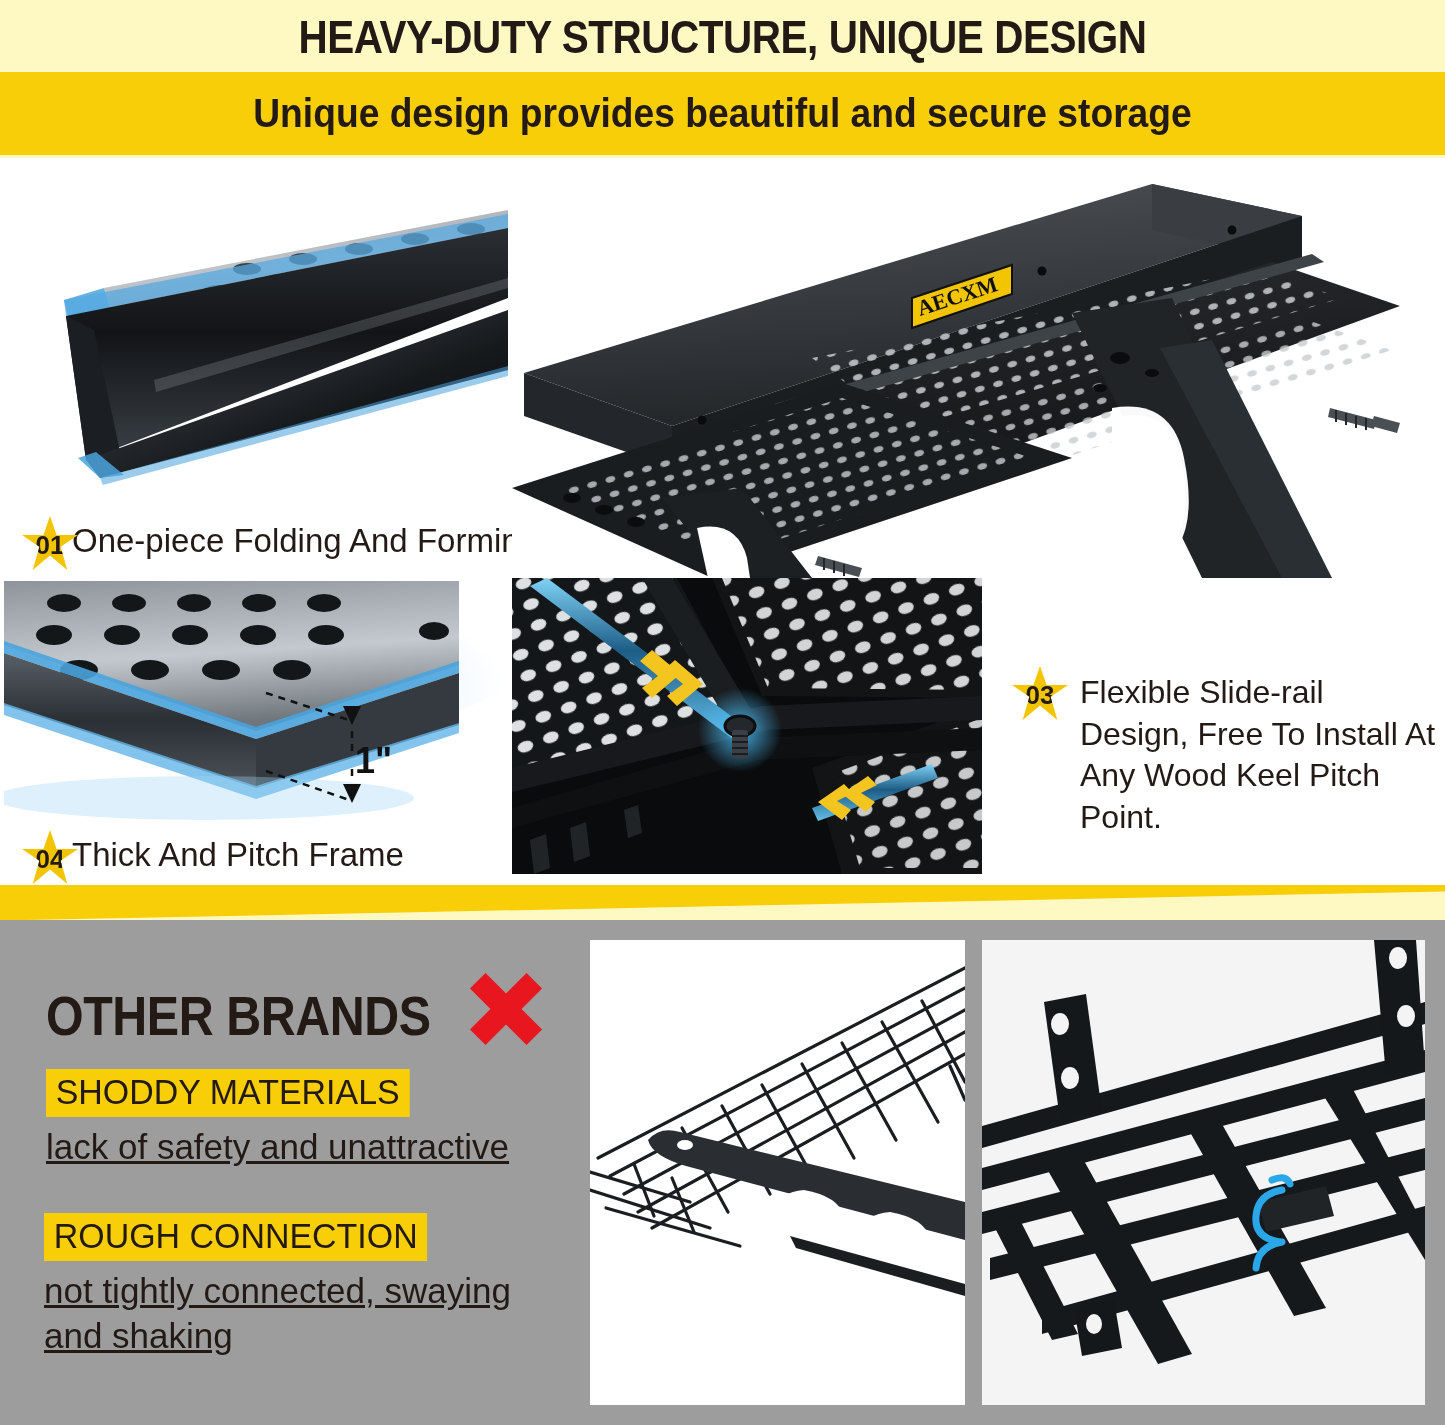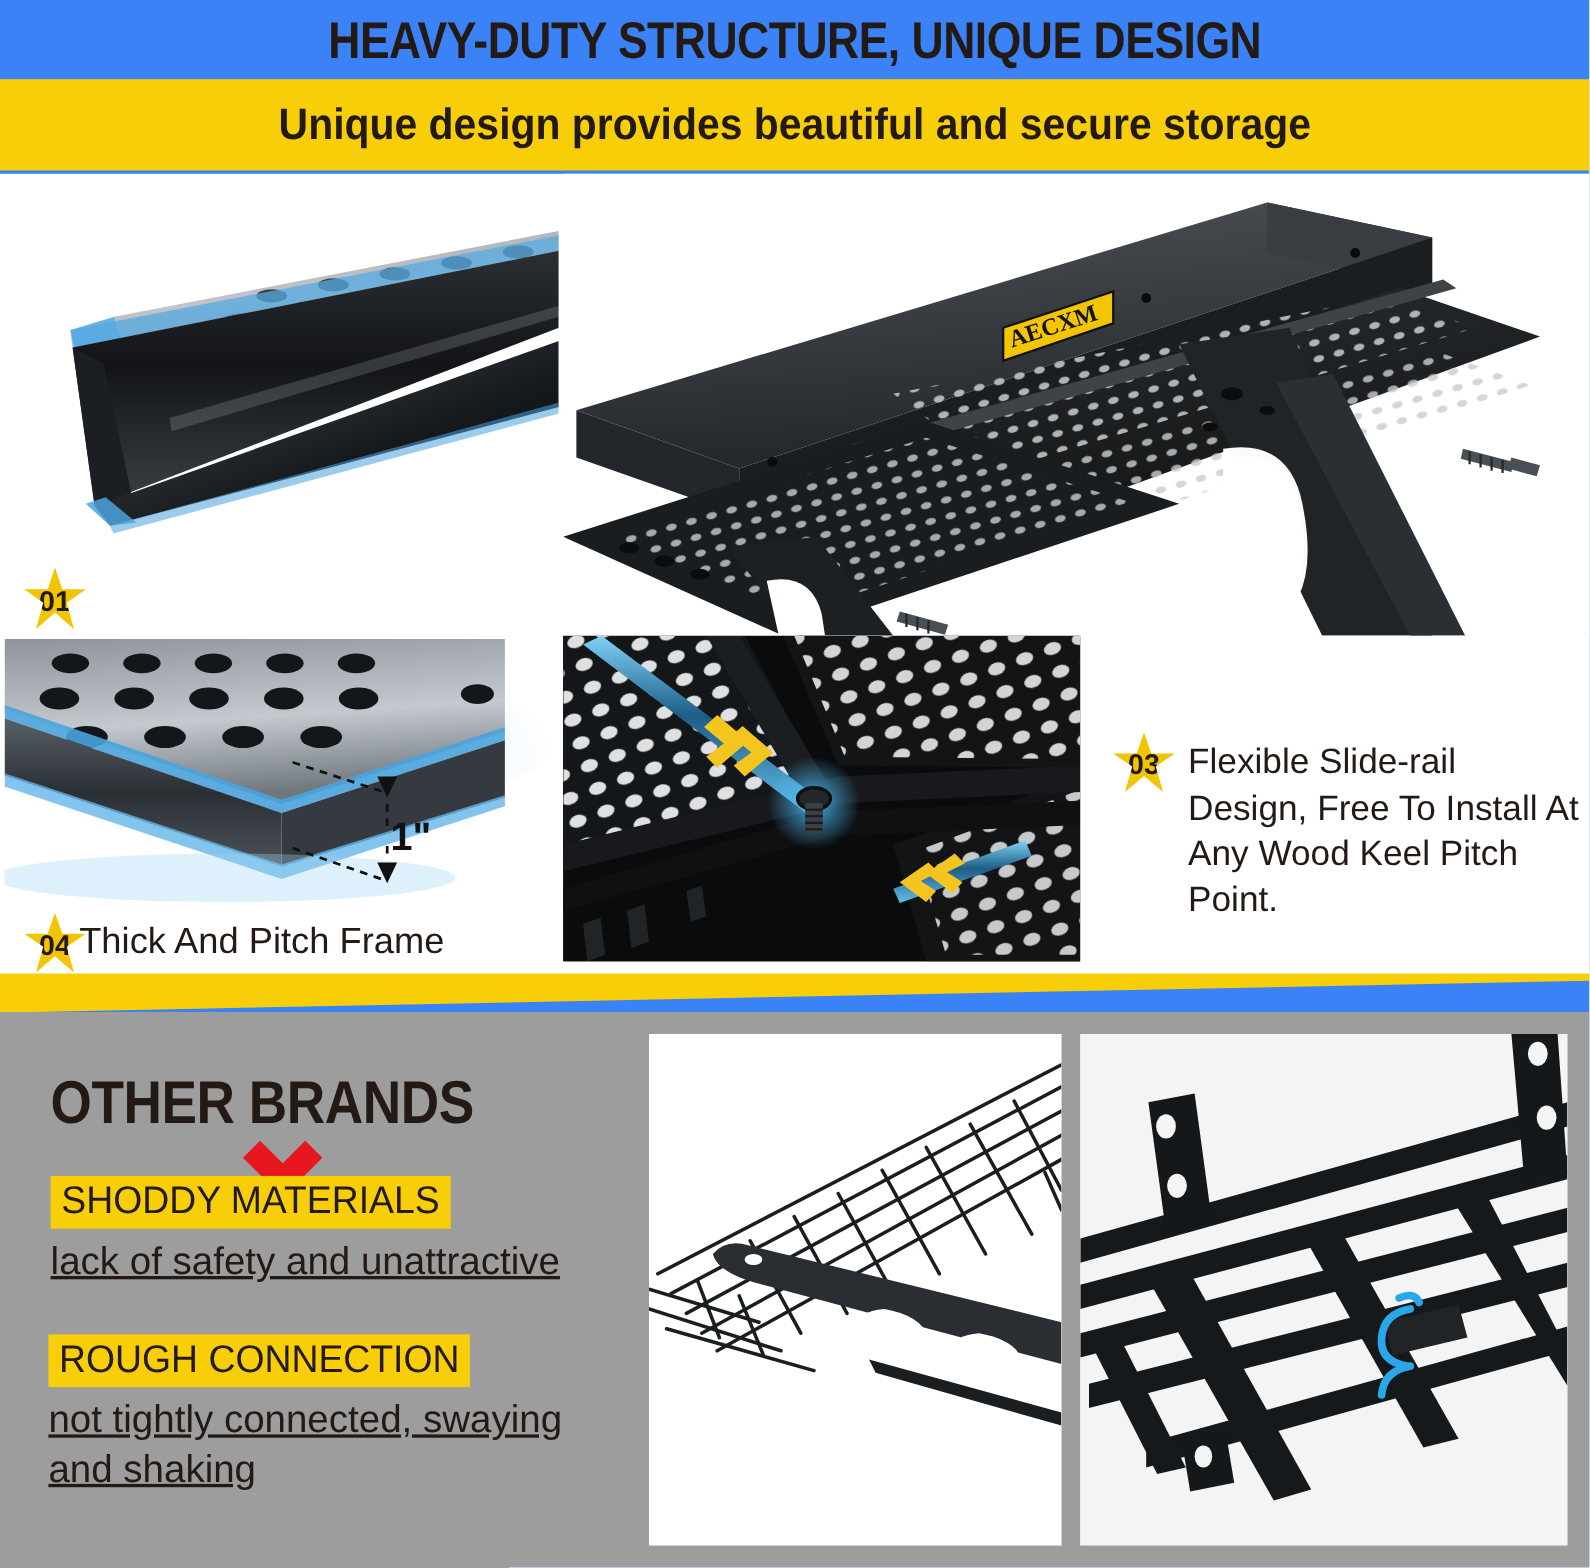--- a/index.html
+++ b/index.html
@@ -1,17 +1,17 @@
 <!DOCTYPE html>
 <html><head>
 <meta charset="utf-8">
 <style>
   html,body{margin:0;padding:0;background:#fff;}
   body{width:1445px;height:1425px;font-family:"Liberation Sans",sans-serif;overflow:hidden;}
-  .page{position:relative;width:1445px;height:1425px;background:#3b82f6;}
+  .page{position:relative;width:1445px;height:1425px;background:#fef9c3;}
 
   
   .hdr-title{
     position:absolute;left:0;top:0;width:1445px;height:72px;
     display:flex;align-items:center;justify-content:center;
     font-family:"Liberation Sans",sans-serif;
     font-weight:bold;font-size:47px;letter-spacing:-0.5px;
     color:#231a16;white-space:nowrap;
     transform:scaleX(0.86);transform-origin:center center;
   }
@@ -34,21 +34,21 @@
   #p1{left:4px;top:12px;width:504px;height:345px;background:#fff;}
   
   #p2{left:4px;top:415px;width:504px;height:275px;background:#fff;}
   
   #p3{left:512px;top:0px;width:933px;height:420px;background:#fff;}
   
   #p4{left:512px;top:420px;width:470px;height:296px;background:#000;}
 
   
   .feat{position:absolute;display:flex;align-items:flex-start;}
-  #f1{left:22px;top:358px;flex-direction:column;}
+  #f1{left:22px;top:358px;}
   #f2{left:22px;top:672px;}
   #f3{left:1008px;top:508px;width:430px;flex-direction:row;}
 
   .star{
     position:relative;width:56px;height:54px;flex:0 0 56px;
     background:#F2C500;
     clip-path:polygon(50% 0%,61.8% 35%,100% 35%,69% 57%,80.9% 100%,50% 73%,19.1% 100%,31% 57%,0% 35%,38.2% 35%);
     display:flex;align-items:center;justify-content:center;
   }
   .star span{font-weight:bold;font-size:26px;color:#231a16;line-height:1;margin-top:4px;}
@@ -64,21 +64,21 @@
   }
   .divider .slab{
     position:absolute;left:-20px;top:-10px;width:1500px;height:46px;background:#F8CE09;
     transform:rotate(-1.15deg);transform-origin:left center;
   }
 
   
   .bottom{position:absolute;left:0;top:920px;width:1445px;height:505px;background:#9D9D9D;}
 
   .ob-title{
-    position:absolute;left:46px;top:50px;display:flex;align-items:center;flex-direction:column;
+    position:absolute;left:46px;top:50px;display:flex;align-items:flex-end;
   }
   .ob-title .txt{
     font-weight:bold;font-size:55px;color:#231a16;letter-spacing:-0.5px;white-space:nowrap;
     transform:scaleX(0.88);transform-origin:left center;
   }
   .xmark{position:relative;width:78px;height:78px;margin-left:-16px;flex:0 0 78px;}
   .xmark i{
     position:absolute;left:50%;top:50%;width:80px;height:22px;background:#E8161F;
     margin-left:-40px;margin-top:-11px;display:block;
   }

